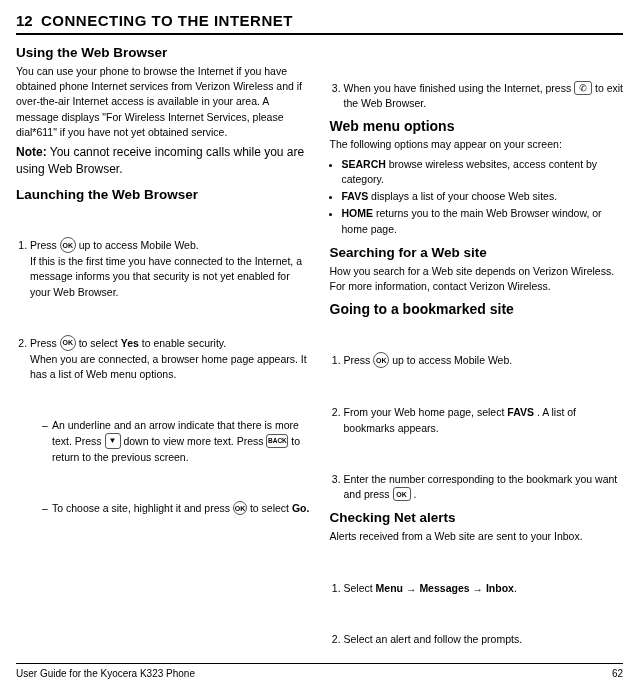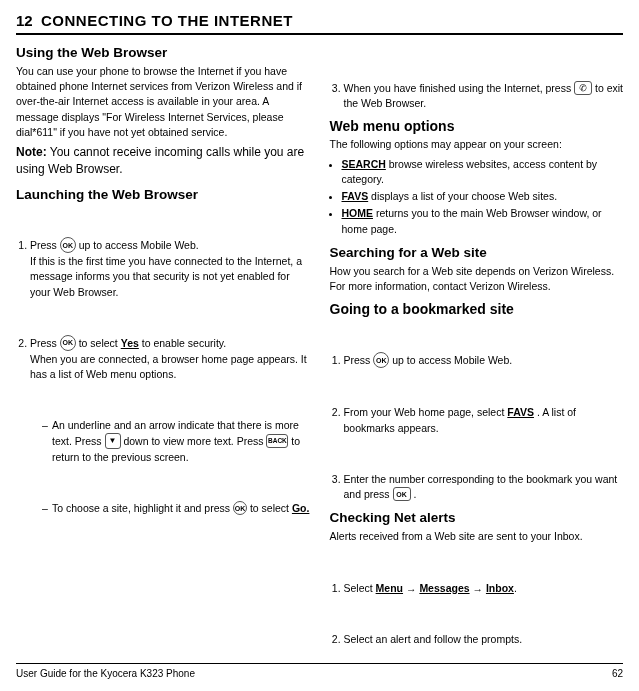--- a/index.html
+++ b/index.html
@@ -122,21 +122,20 @@
       padding-left: 10px;
       position: relative;
     }
     .bullet-dashes li::before {
       content: "–";
       position: absolute;
       left: 0;
     }
     .keyword {
       font-weight: bold;
-      text-decoration: underline;
     }
     .btn-icon {
       display: inline-flex;
       align-items: center;
       justify-content: center;
       width: 16px;
       height: 16px;
       border: 1.5px solid #555;
       border-radius: 3px;
       font-size: 8px;

